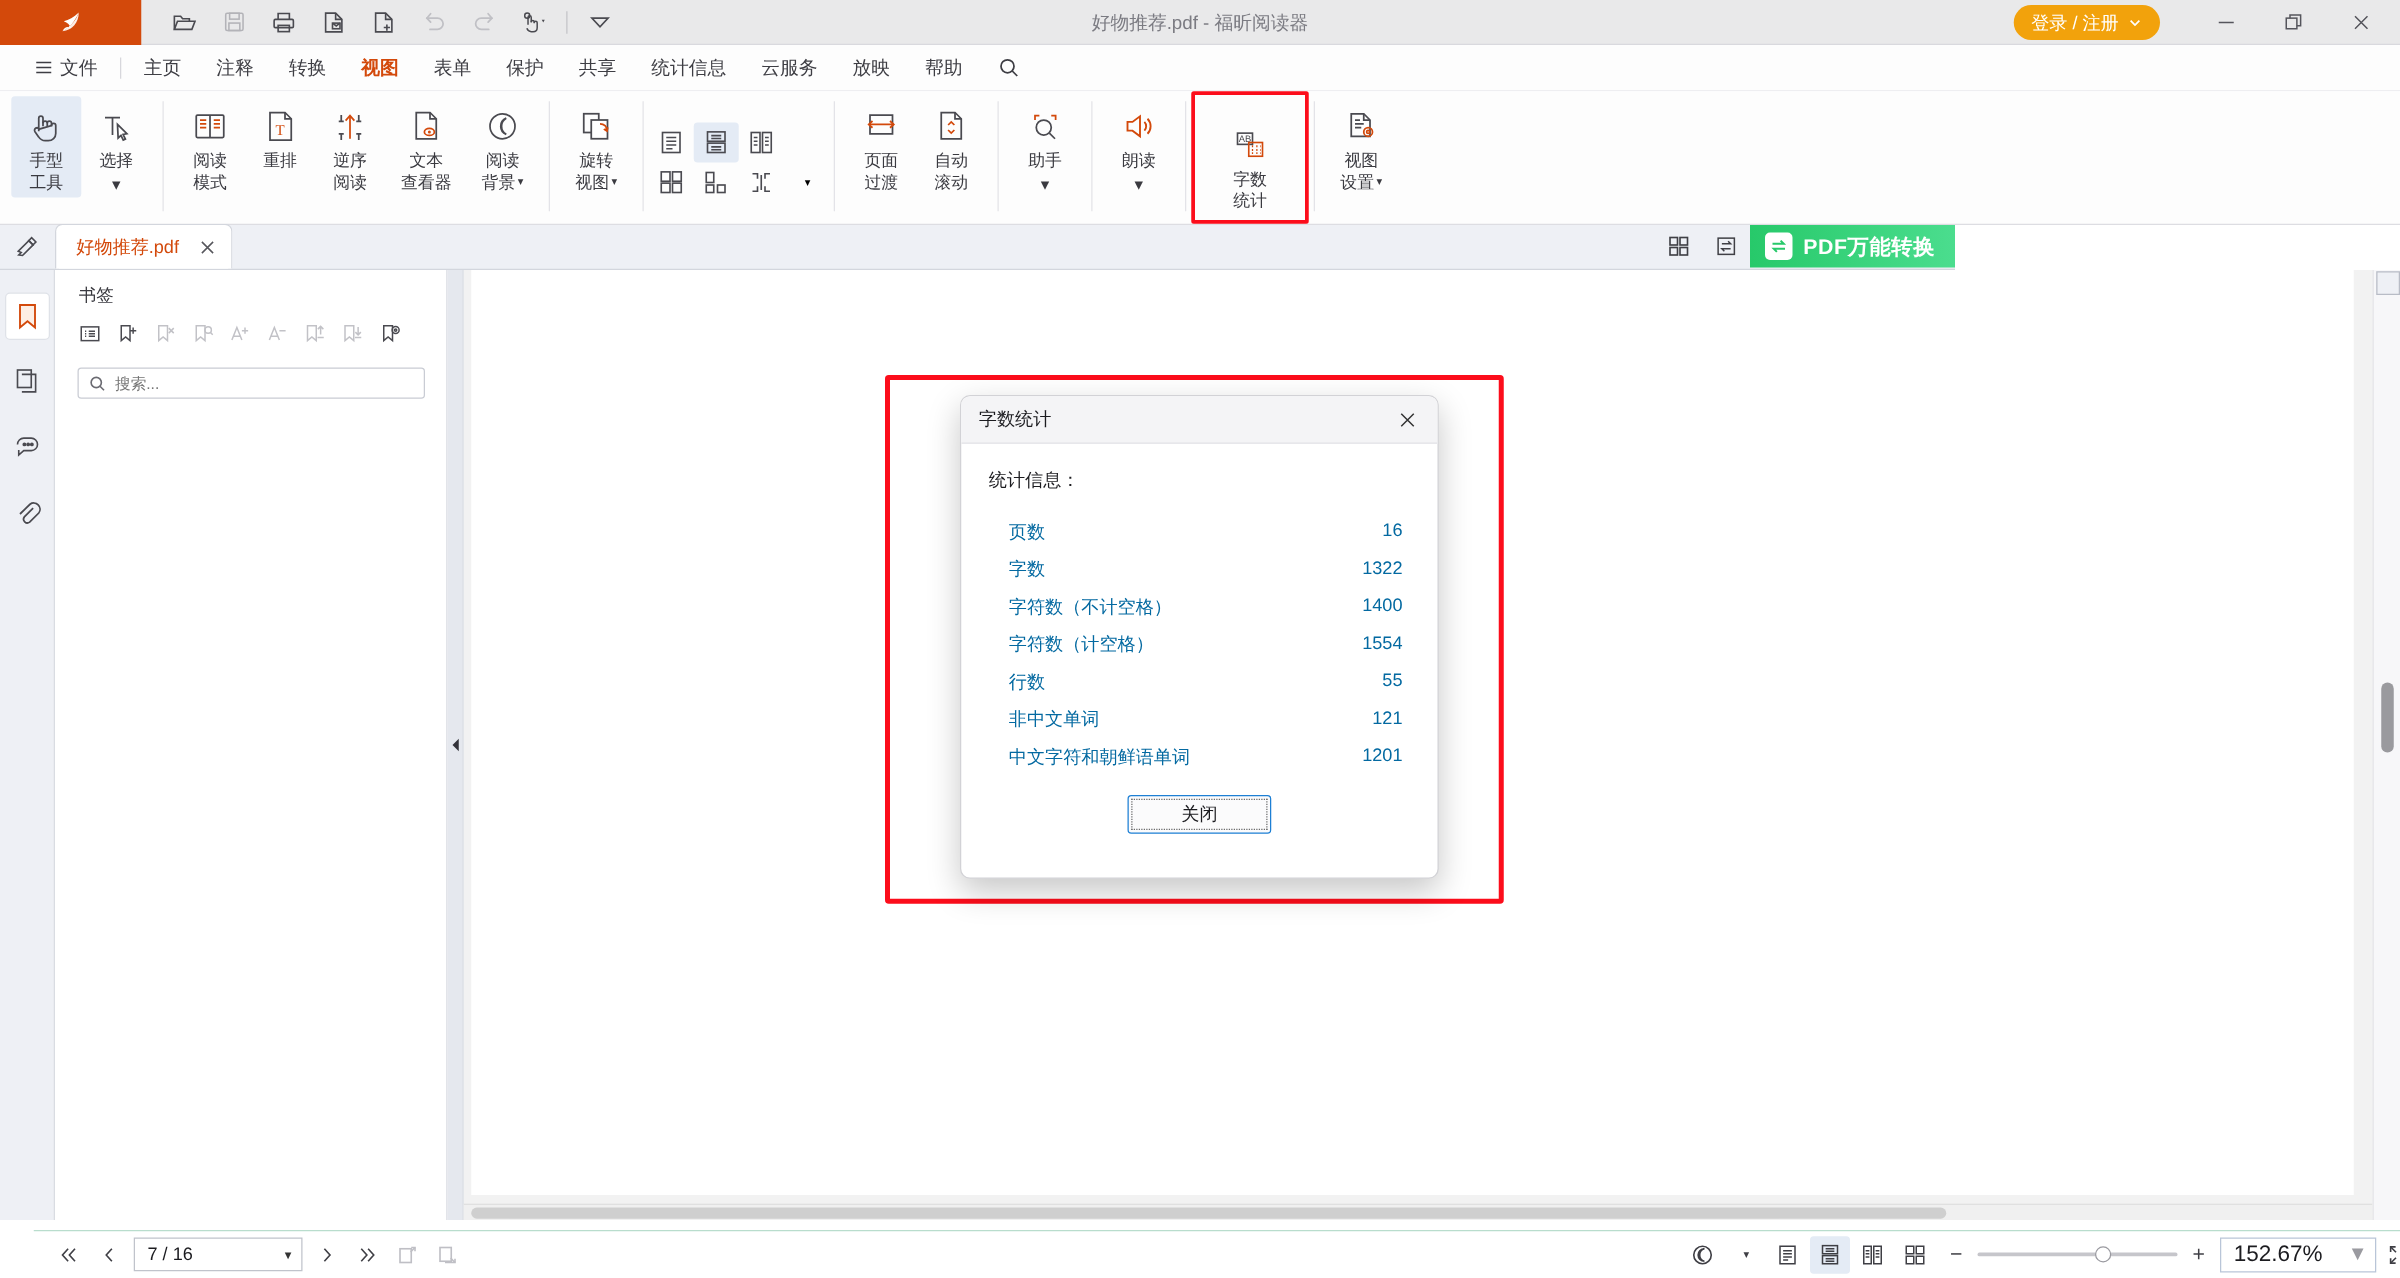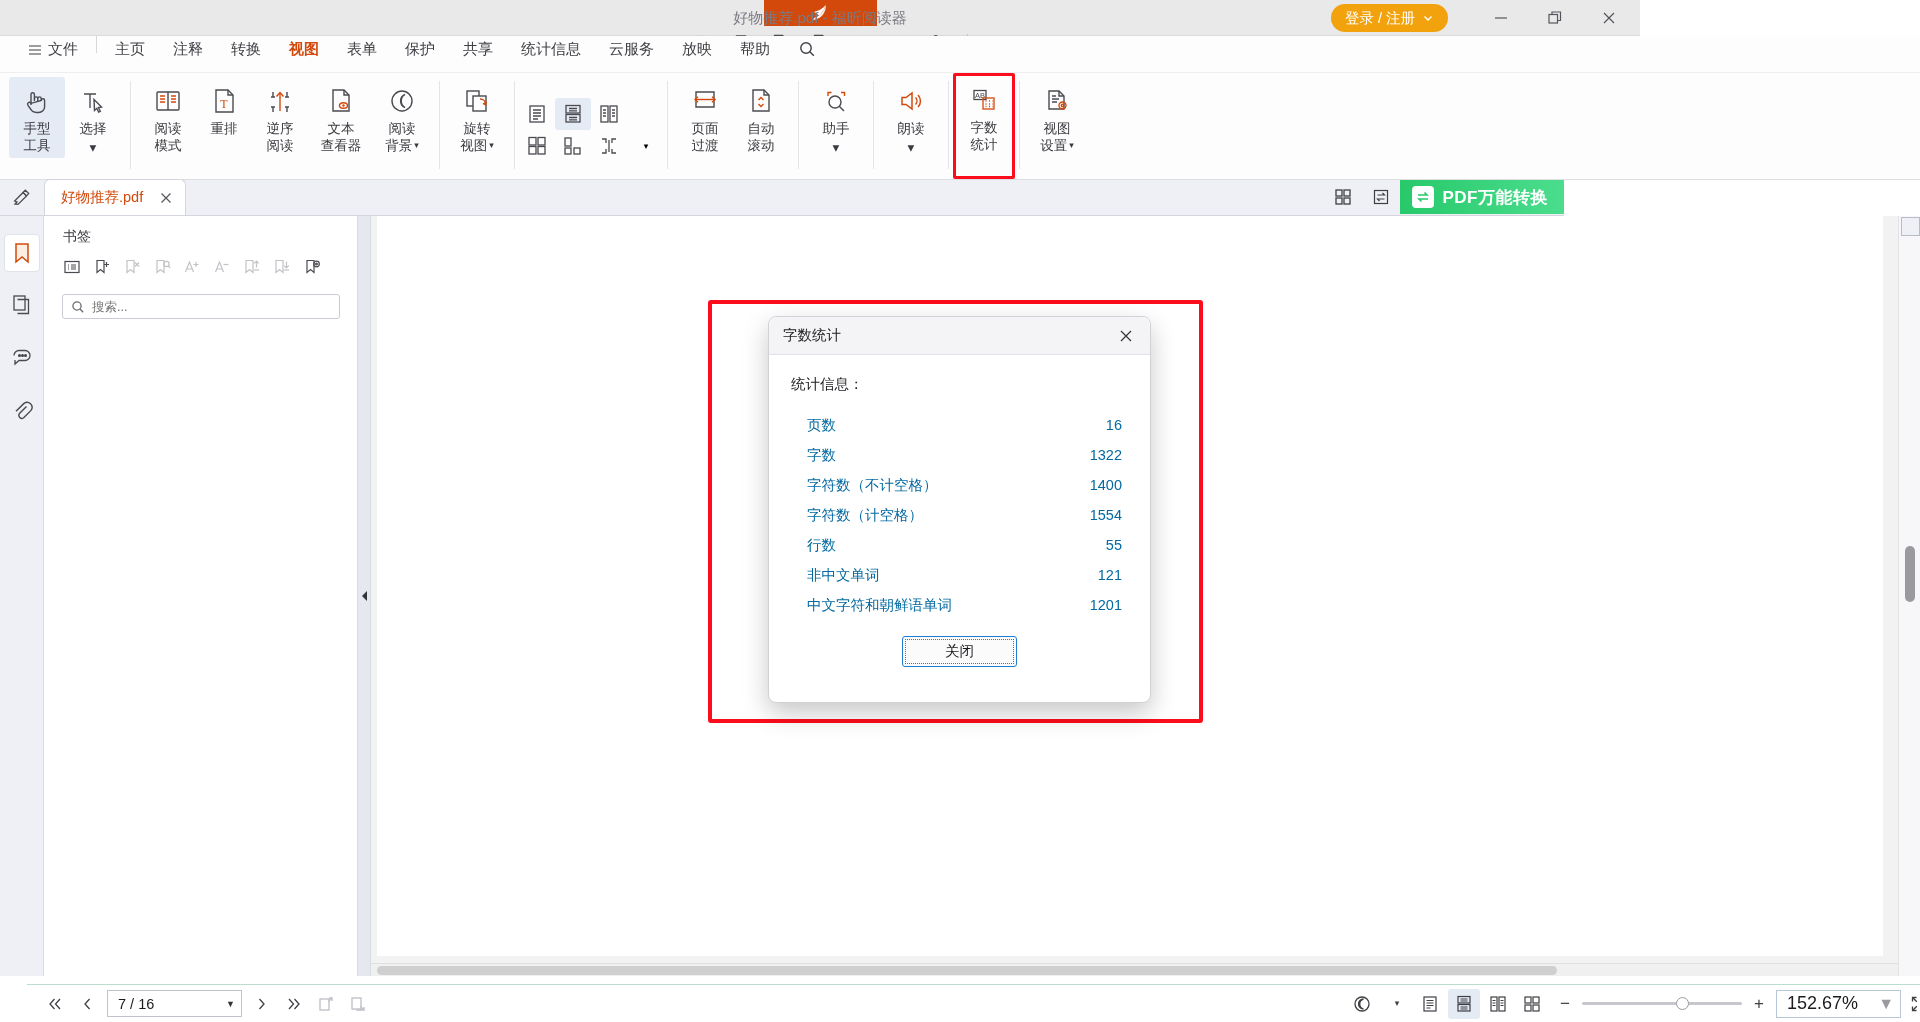--- a/index.html
+++ b/index.html
@@ -6,24 +6,23 @@
   html, body {
     width: 1920px; height: 1022px;
     font-family: "Liberation Sans", "DejaVu Sans", sans-serif;
     overflow: hidden; background: #ffffff;
     -webkit-font-smoothing: antialiased;
   }
   #app { position: relative; width: 1920px; height: 1022px; }
 
   
   .titlebar {
-    position: absolute; left: 0; top: 0; width: 1640px; height: 36px;
+    position: absolute; left: 0; top: 0; width: 1920px; height: 36px;
     background: #e9e9ea; display: flex; align-items: center;
     border-bottom: 1px solid #d9d9de;
-    flex-direction: column;
   }
   .logo-box {
     width: 113px; height: 36px; background: #d3490b;
     display: flex; align-items: center; justify-content: center;
   }
   .logo-box svg { display:block; }
   .qat { display: flex; align-items: center; gap: 0px; padding-left: 14px; }
   .qbtn {
     width: 40px; height: 34px; display: flex; align-items: center;
     justify-content: center; cursor: pointer;
@@ -44,21 +43,21 @@
     font-size: 14.5px; cursor: pointer; margin-right: 26px;
   }
   .wbtn {
     width: 54px; height: 36px; display: flex; align-items: center;
     justify-content: center; cursor: pointer; color: #55555c;
   }
 
   
   .menubar {
     position: absolute; left: 0; top: 36px; width: 1920px; height: 37px;
-    background: #fdfdfd; display: flex; align-items: flex-start;
+    background: #fdfdfd; display: flex; align-items: center;
     padding-left: 14px; border-bottom: 1px solid #eeeef1;
   }
   .menu-item {
     font-size: 15px; color: #3e3e44; padding: 4px 14px; cursor: pointer;
     display: flex; align-items: center; gap: 6px; border-radius: 3px;
   }
   .menu-item.active { color: #d3490b; font-weight: 600; }
   .menu-sep { width:1px; height:17px; background:#d7d7dc; margin:0 4px; }
   .hamburger { display:inline-block; width: 14px; }
 
@@ -86,21 +85,21 @@
 
   .grid-group { display:flex; flex-direction:column; justify-content:center; padding-top: 8px; }
   .grid-row { display:flex; align-items:center; }
   .gbtn {
     width: 36px; height: 32px; display:flex; align-items:center;
     justify-content:center; cursor:pointer; border-radius:3px;
   }
   .gbtn.sel { background:#e4ebf5; }
 
   .highlight-red {
-    border: 3px solid #fc0d1b; border-radius: 2px; padding: 0;
+    border: 3px solid #fc0d1b; border-radius: 2px; padding: 16px;
   }
 
   
   .tabstrip {
     position:absolute; left:0; top:180px; width:1564px; height:36px;
     background:#eef0f5; display:flex; align-items:flex-end;
     border-bottom:1px solid #d3d6dd;
   }
   .tab-lead { width:44px; height:36px; display:flex; align-items:center; justify-content:center; cursor:pointer; }
   .doc-tab {

